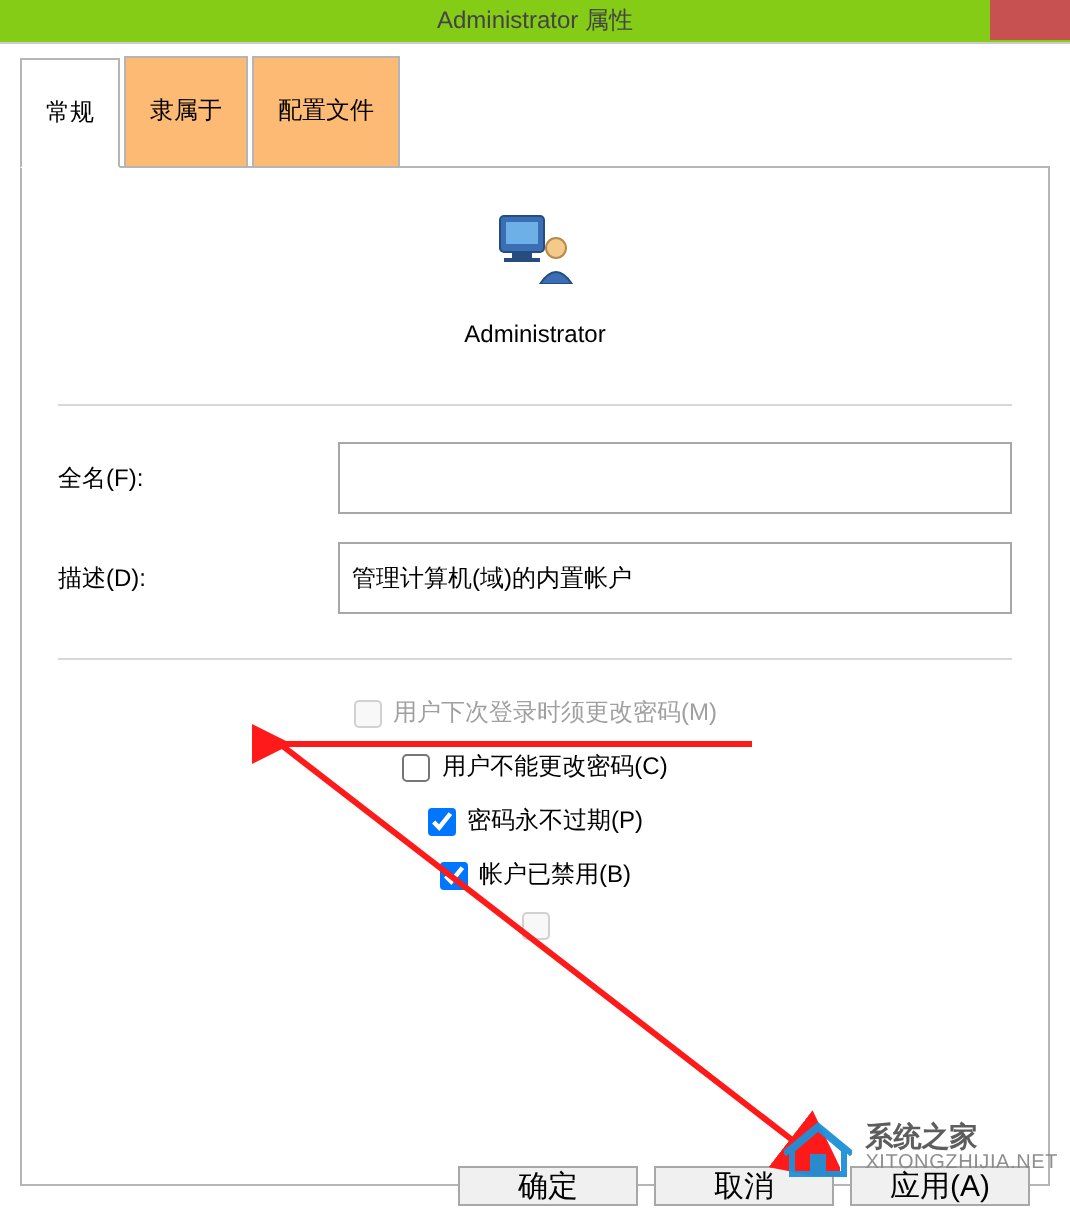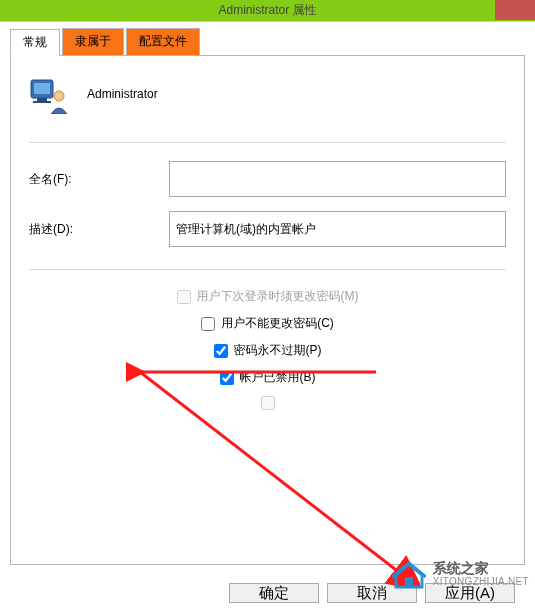--- a/index.html
+++ b/index.html
@@ -28,49 +28,50 @@
   }
   .container {
     padding: 6px 10px 0 10px;
   }
   .tabs {
     display: flex;
     position: relative;
     z-index: 2;
   }
   .tab {
-    padding: 4px 12px;
+    padding: 18px 12px;
     border: 1px solid #b5b5b5;
     border-bottom: none;
     background: #fff;
     margin-right: 2px;
     font-size: 12px;
     cursor: pointer;
     position: relative;
   }
   .tab.active {
     background: #fff;
     border-bottom: 1px solid #fff;
     top: 1px;
   }
   .tab.inactive {
-    background: #f97316;
+    background: #fdba74;
   }
   .panel {
     border: 1px solid #b5b5b5;
     padding: 18px 18px 12px 18px;
     min-height: 510px;
     position: relative;
     top: 0;
   }
   .user-header {
     display: flex;
     align-items: center;
     gap: 18px;
     margin-bottom: 28px;
+    flex-direction: column;
   }
   .user-icon {
     width: 40px; height: 40px;
   }
   .user-name { font-size: 12px; }
   .hr { border: none; border-top: 1px solid #d8d8d8; margin: 8px 0 18px 0; }
   .form-row {
     display: flex;
     align-items: center;
     margin-bottom: 14px;

